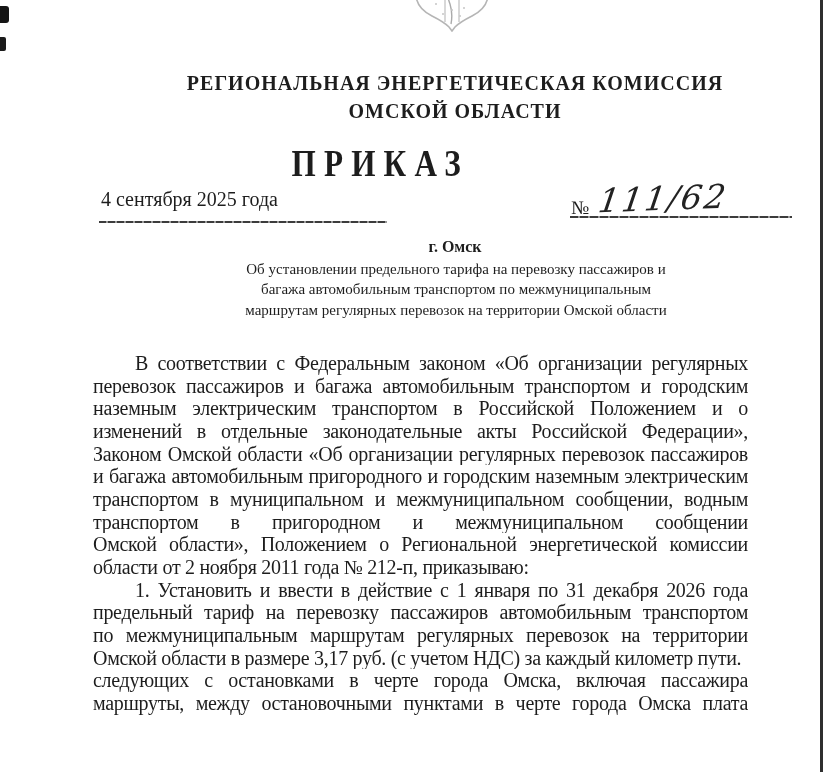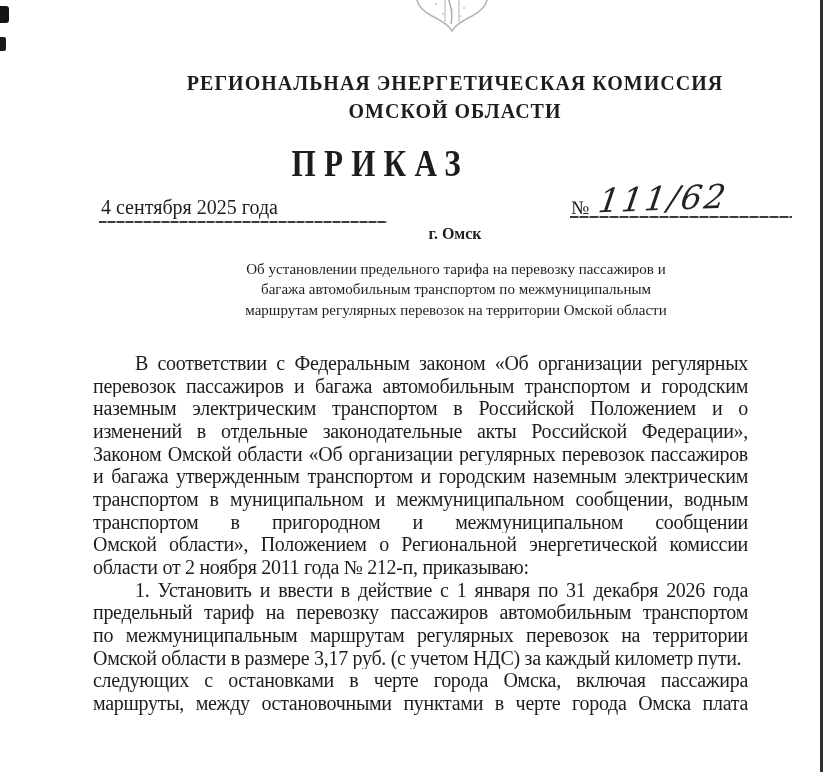--- a/index.html
+++ b/index.html
@@ -15,30 +15,30 @@
   .emblem{position:absolute;left:412px;top:-36px;width:80px;height:68px;opacity:.85;}
   
   .org{position:absolute;left:85px;width:740px;text-align:center;font-weight:bold;
        font-size:20px;letter-spacing:1px;white-space:nowrap;}
   .org1{top:72px;}
   .org2{top:100px;}
   .prikaz-wrap{position:absolute;left:20px;top:141px;width:720px;text-align:center;}
   .prikaz{display:inline-block;font-weight:bold;font-size:38px;letter-spacing:10px;
           transform:scaleX(.82);transform-origin:center;white-space:nowrap;}
   
-  .date{position:absolute;left:101px;top:196px;font-size:20px;white-space:nowrap;}
+  .date{position:absolute;left:101px;top:188px;font-size:20px;white-space:nowrap;}
   .date-line{position:absolute;left:99px;top:221px;width:288px;height:2px;
              background:repeating-linear-gradient(90deg,#3c3c3c 0 7px,#9a9a9a 7px 9px);}
   .num-label{position:absolute;left:571px;top:197px;font-size:19px;}
   .num-value{position:absolute;left:599px;top:179px;font-size:33px;font-style:italic;
              font-family:"DejaVu Serif", serif;letter-spacing:2px;color:#222;
              transform:skewX(-10deg) rotate(-2deg);white-space:nowrap;}
   .num-line{position:absolute;left:570px;top:216px;width:222px;height:2px;
             background:repeating-linear-gradient(90deg,#3c3c3c 0 8px,#9a9a9a 8px 10px);}
-  .place{position:absolute;left:85px;top:225px;width:740px;text-align:center;
+  .place{position:absolute;left:85px;top:238px;width:740px;text-align:center;
          font-weight:bold;font-size:16px;}
   
   .subject{position:absolute;left:138px;top:259px;width:636px;text-align:center;
            font-size:15px;line-height:20.3px;}
   .subject div{white-space:nowrap;}
   
   .body-block{position:absolute;left:93px;top:352px;width:655px;font-size:20px;
               line-height:22.68px;letter-spacing:-0.3px;}
   .bline{text-align:justify;text-align-last:justify;height:22.68px;overflow:hidden;}
   .bline.plast{text-align-last:left;}
@@ -100,21 +100,21 @@
     <div>багажа автомобильным транспортом по межмуниципальным</div>
     <div>маршрутам регулярных перевозок на территории Омской области</div>
   </div>
 
   <div class="body-block">
       <div class="bline ind">В соответствии с Федеральным законом «Об организации регулярных</div>
       <div class="bline">перевозок пассажиров и багажа автомобильным транспортом и городским</div>
       <div class="bline">наземным электрическим транспортом в Российской Положением и о внесении</div>
       <div class="bline">изменений в отдельные законодательные акты Российской Федерации»,</div>
       <div class="bline">Законом Омской области «Об организации регулярных перевозок пассажиров</div>
-      <div class="bline">и багажа утвержденным транспортом и городским наземным электрическим</div>
+      <div class="bline">и багажа автомобильным пригородного и городским наземным электрическим</div>
       <div class="bline">транспортом в муниципальном и межмуниципальном сообщении, водным</div>
       <div class="bline">транспортом в пригородном и межмуниципальном сообщении</div>
       <div class="bline">Омской области», Положением о Региональной энергетической комиссии</div>
       <div class="bline plast">области от 2 ноября 2011 года № 212-п, приказываю:</div>
       <div class="bline ind">1. Установить и ввести в действие с 1 января по 31 декабря 2026 года</div>
       <div class="bline">предельный тариф на перевозку пассажиров автомобильным транспортом</div>
       <div class="bline">по межмуниципальным маршрутам регулярных перевозок на территории</div>
       <div class="bline plast">Омской области в размере 3,17 руб. (с учетом НДС) за каждый километр пути.</div>
       <div class="bline">следующих с остановками в черте города Омска, включая пассажира (садовые)</div>
       <div class="bline">маршруты, между остановочными пунктами в черте города Омска плата</div>

